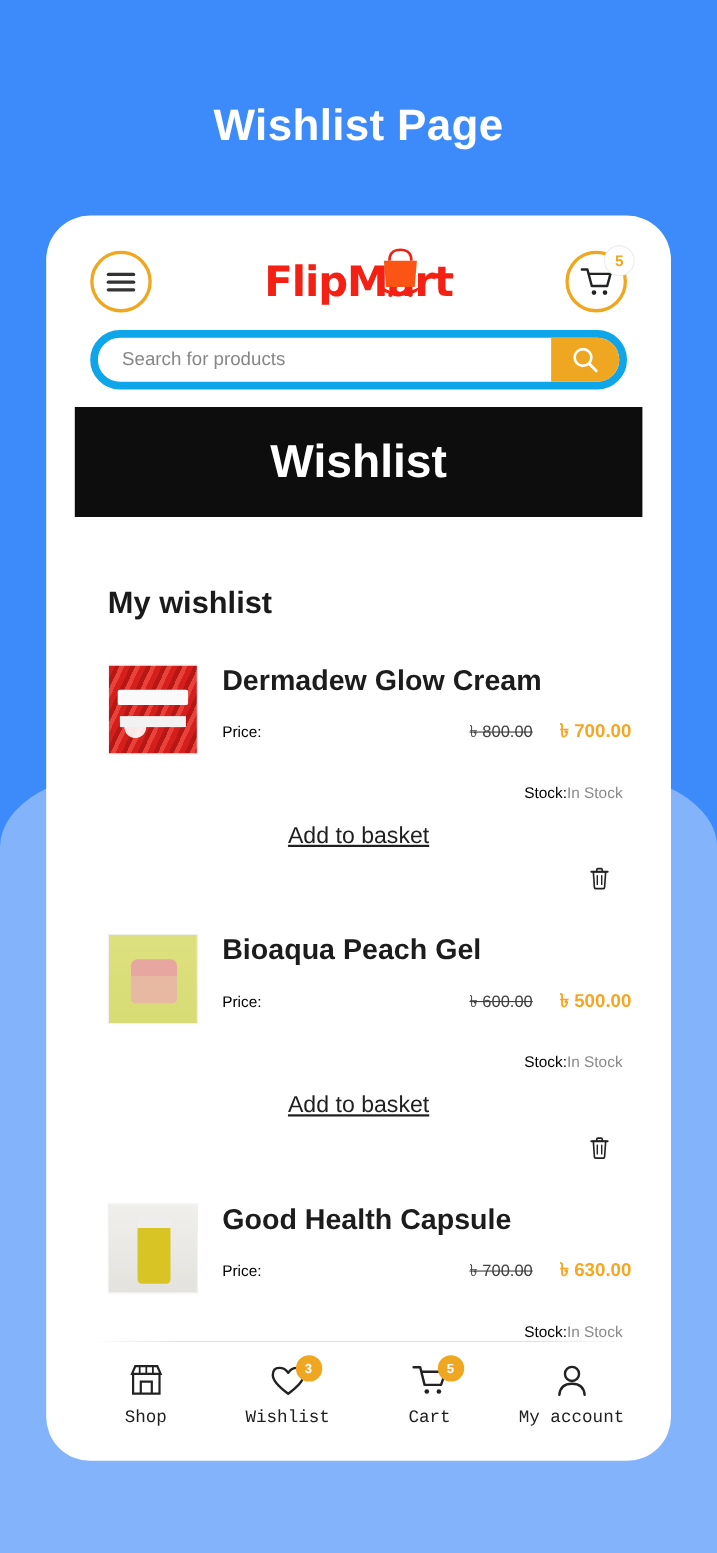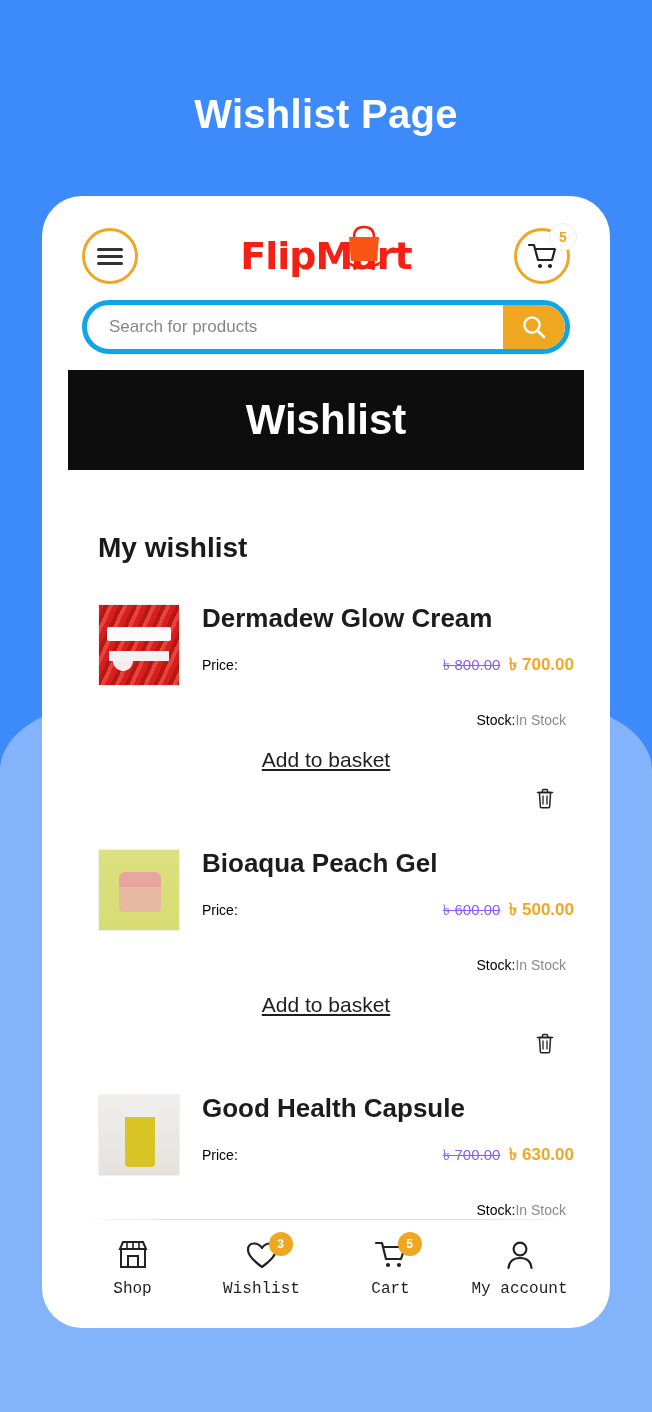--- a/index.html
+++ b/index.html
@@ -61,21 +61,21 @@
   }
   .logo .bag{
     position:absolute; left:104px; top:-12px;
     width:40px; height:46px;
   }
 
   
   .search-wrap{ padding:16px 40px 0 40px; }
   .search{
     display:flex; align-items:center;
-    height:54px; border:5px solid #0ea5e9; border-radius:27px;
+    height:54px; border:7px solid #0ea5e9; border-radius:27px;
     background:#fff; overflow:hidden;
   }
   .search input{
     flex:1; border:none; outline:none; height:100%;
     padding:0 22px; font-size:17px; color:#444;
     font-family:"Liberation Sans", sans-serif; background:transparent;
   }
   .search input::placeholder{ color:#868686; }
   .search-btn{
     width:62px; height:54px; background:#efa721;
@@ -139,21 +139,21 @@
   .item-name{
     font-size:26px; font-weight:600; color:#1c1c1c; line-height:1.1;
   }
   .price-row{
     display:flex; align-items:baseline; justify-content:space-between;
     margin-top:18px;
   }
   .label{ font-size:14px; color:#000000; }
   .prices{ white-space:nowrap; }
   .old-price{
-    font-size:15px; color:#8b5cf6; text-decoration:line-through; margin-right:4px;
+    font-size:15px; color:#404040; text-decoration:line-through; margin-right:20px;
   }
   .new-price{ font-size:17px; color:#f5a623; font-weight:600; }
 
   .stock-row{
     display:flex; justify-content:flex-end; align-items:center;
     margin-top:26px; padding:0 14px 0 26px;
   }
   .stock-val{ font-size:14px; color:#8a8a8a; }
 
   .basket-row{ text-align:center; margin-top:20px; }

